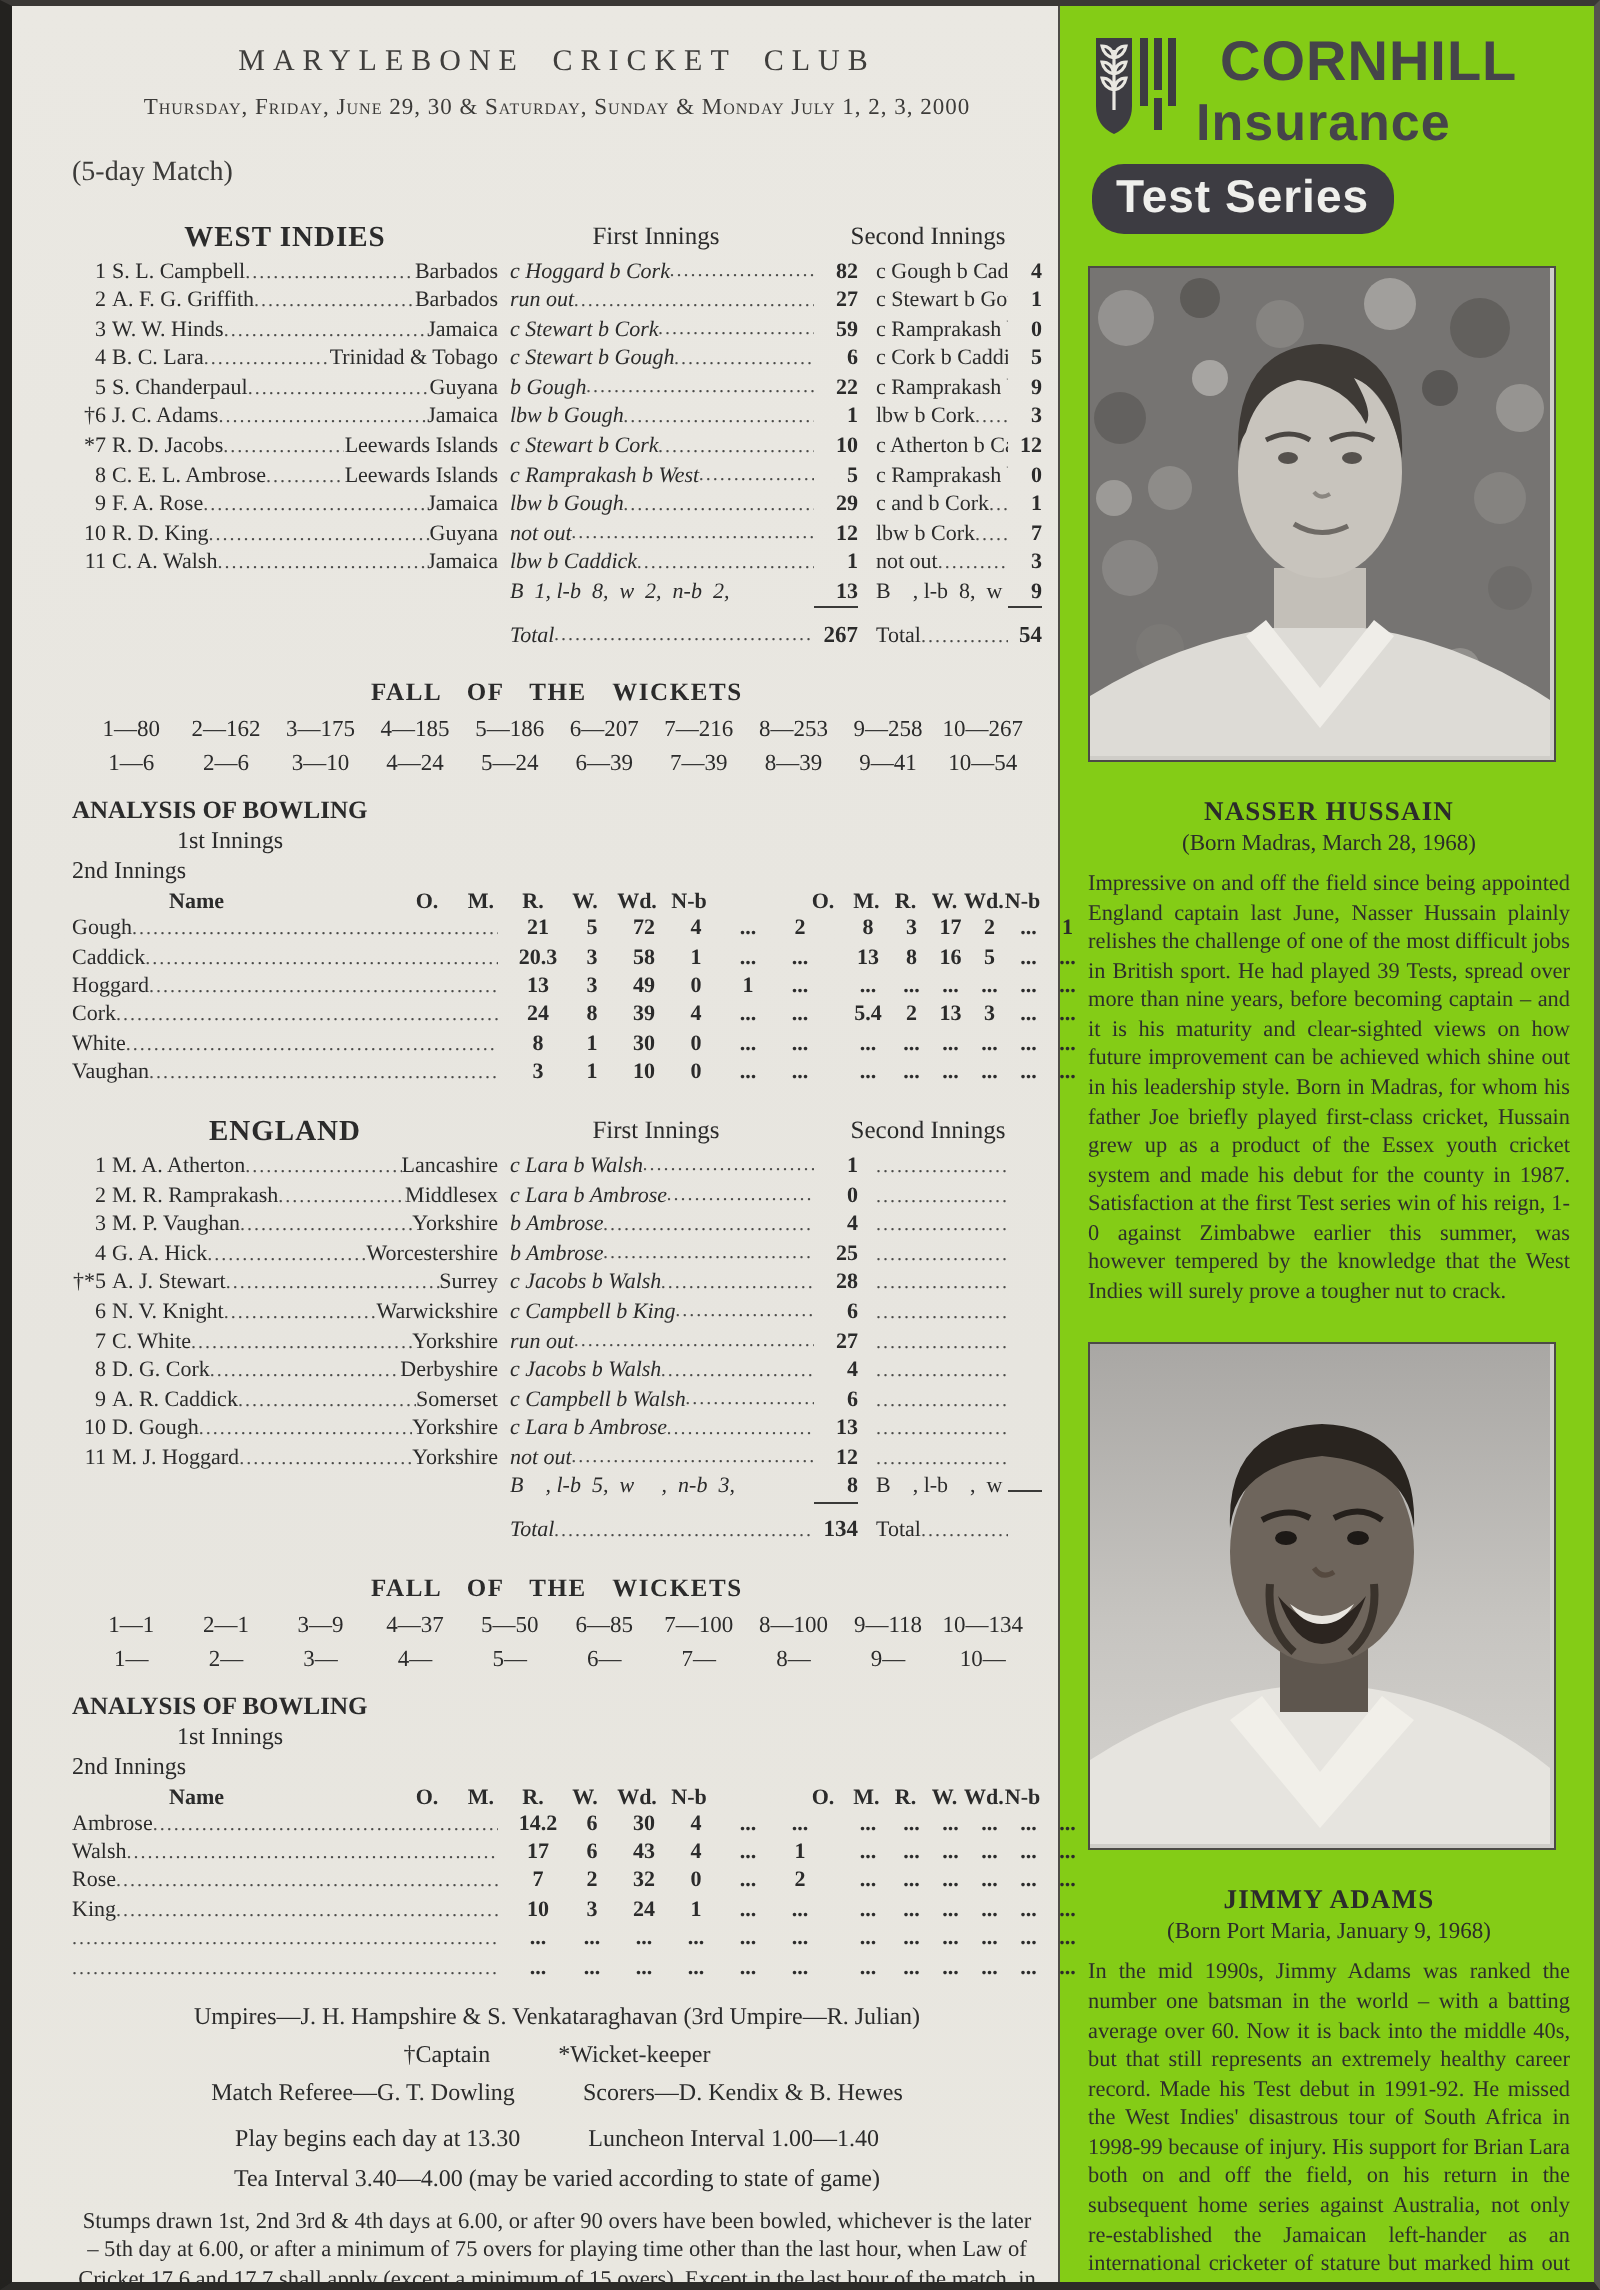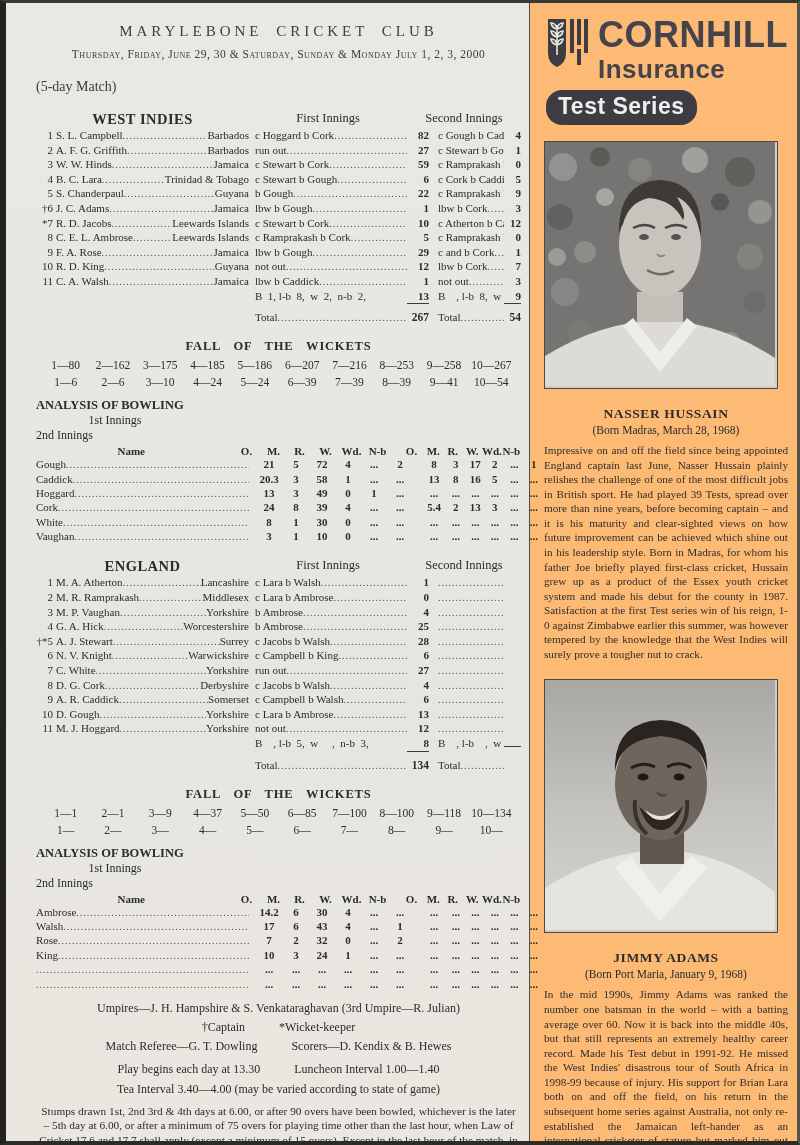--- a/index.html
+++ b/index.html
@@ -1,18 +1,18 @@
 <!DOCTYPE html>
 <html><head>
 <meta charset="utf-8">
 <style>
   html,body{margin:0;padding:0;background:#161614;}
   .page{
     position:relative; width:800px; height:1145px; margin:0 auto;
-    background:#fdba74; box-sizing:border-box;
+    background:#84cc16; box-sizing:border-box;
     border-left:6px solid #23221f; border-top:3px solid #3a3835;
     border-right:3px solid #55534e; border-bottom:4px solid #2c2b28;
     font-family:"Liberation Serif", serif; color:#2b2b2b; overflow:hidden;
     display:flex;
   }
   
   .score-panel{
     width:524px; box-sizing:border-box; padding:12px 8px 0 30px;
     border-right:1px solid #4e4c48; background:linear-gradient(180deg,#eae8e2 0%,#e7e5df 60%,#e9e7e0 100%);
   }
@@ -23,21 +23,21 @@
   .match-type{ text-align:left; font-size:14px; margin-top:19px; color:#3c3b39;}
 
   .inn-head{ display:flex; font-weight:bold; margin-top:16px; font-size:13px;}
   .inn-head .team{ width:213px; text-align:center; font-size:14.5px; letter-spacing:.5px;}
   .inn-head .fi{ width:158px; text-align:center; font-weight:normal; font-size:12.5px;}
   .inn-head .si{ flex:1; text-align:center; font-weight:normal; font-size:12.5px;}
 
   .bat-row,.extras-row,.total-row{ display:flex; align-items:baseline; font-size:11px; line-height:14.6px; height:14.6px;}
   .b-no{ width:17px; text-align:right; padding-right:3px; flex:none;}
   .b-player{ width:193px; display:flex; align-items:baseline; overflow:hidden; flex:none;}
-  .b-i1{ width:152px; display:flex; align-items:flex-start; overflow:hidden; margin-left:6px; flex:none;}
+  .b-i1{ width:152px; display:flex; align-items:center; overflow:hidden; margin-left:6px; flex:none;font-style:italic;}
   .b-r1{ width:22px; text-align:right; font-weight:bold; flex:none; font-size:11px;}
   .b-i2{ flex:1; display:flex; align-items:baseline; overflow:hidden; margin-left:9px;}
   .b-r2{ width:17px; text-align:right; font-weight:bold; flex:none;}
   .leader{ flex:1; overflow:hidden; white-space:nowrap; min-width:6px; color:#4a4a48;}
   .leader::before{ content:"...................................................................................................."; letter-spacing:1px; font-size:10px;}
   .county{ flex:none; text-align:right;}
   .dis{ flex:none; white-space:pre;}
   .x-text{ white-space:pre; flex:none;}
   .x-fill{ flex:1;}
   .x-sum{ border-bottom:1.3px solid #3a3a38;}
@@ -45,41 +45,41 @@
   .total-lbl{ flex:none;}
 
   .fow-title{ text-align:center; font-weight:bold; font-size:12.5px; word-spacing:9px; letter-spacing:.8px; margin-top:12px;}
   .fow-row{ display:flex; font-size:11.5px; margin-top:5px; padding:0 6px;}
   .fow-cell{ flex:1; text-align:center; white-space:nowrap;}
 
   .bowl-head1{ display:flex; margin-top:10px; font-size:12px; align-items:baseline;flex-direction:column;}
   .bowl-head1 .an{ width:213px; font-weight:bold; font-size:12.5px;}
   .bowl-head1 .i1{ width:158px; text-align:center;}
   .bowl-head1 .i2{ flex:1; text-align:center;}
-  .bowl-head2{ display:flex; font-size:11px; font-weight:bold; margin-top:2px;}
+  .bowl-head2{ display:flex; font-size:11px; font-weight:bold; margin-top:2px;gap:33px;}
   .bw-namehead{ width:213px; text-align:center;}
   .bw-grp1{ width:158px; display:flex; margin-left:6px; flex:none;}
   .bw-grp2{ flex:1; display:flex; margin-left:9px;}
   .bw-c1{ width:26px; text-align:center; flex:none;}
   .bw-c1.o{ width:28px;}
   .bw-c2{ width:19.5px; text-align:center; flex:none;}
   .bw-c2.o{ width:24px;}
   .bowl-row{ display:flex; font-size:11px; line-height:14.4px; height:14.4px; align-items:baseline;}
   .bw-name{ width:213px; display:flex; align-items:baseline; overflow:hidden; flex:none;}
   .bw-num{ font-weight:bold;}
 
   .foot{ text-align:center; font-size:12px; margin-top:10px;}
   .foot-flex{ display:flex; justify-content:center; gap:34px; font-size:12px; margin-top:4px;}
   .stumps{ font-size:11.3px; text-align:center; line-height:1.28; margin-top:7px; padding:0 2px;}
 
   
   .right-panel{ flex:1; box-sizing:border-box; padding:14px 12px 0 14px;}
   .sponsor{ display:flex; align-items:flex-start; gap:8px; padding-left:2px;}
   .sponsor-text{ font-family:"Liberation Sans", sans-serif; font-weight:bold; color:#45444a; line-height:1;}
-  .sp-name{ font-size:36px; letter-spacing:.5px;}
+  .sp-name{ font-size:28px; letter-spacing:.5px;margin-left:12px;}
   .sp-line2{ font-size:26px; margin-top:3px; letter-spacing:.5px;}
   .banner{ font-family:"Liberation Sans", sans-serif; background:#3d3c42; color:#efefec; font-weight:bold; font-size:23px;
     padding:3px 12px 5px 12px; margin:8px 0 0 2px; display:inline-block; letter-spacing:.5px;border-radius:16px;}
   .photo-box{ border:1px solid #4c4a46; margin-top:16px; width:232px; height:246px; background:#cfcdc8;}
   .photo-box.adams{ margin-top:18px; height:252px;}
   .bio-name{ text-align:center; font-weight:bold; font-size:13.5px; letter-spacing:.6px; margin-top:17px;}
   .bio-born{ text-align:center; font-size:11.5px; margin-top:2px;}
   .bio-text{ font-size:11.2px; text-align:justify; line-height:1.3; margin-top:7px; color:#2e2e2c;}
 </style>
 </head>
@@ -219,21 +219,21 @@
           <span class="b-r2">12</span>
         </div>
         <div class="bat-row">
           <span class="b-no">8</span>
           <div class="b-player">
             <span class="dis">C. E. L. Ambrose</span>
             <span class="leader"></span>
             <span class="county">Leewards Islands</span>
           </div>
           <div class="b-i1">
-            <span class="dis">c Ramprakash b Cork</span>
+            <span class="dis">c Ramprakash b West</span>
             <span class="leader"></span>
           </div>
           <span class="b-r1">5</span>
           <div class="b-i2">
             <span class="dis">c Ramprakash b Caddick</span>
           </div>
           <span class="b-r2">0</span>
         </div>
         <div class="bat-row">
           <span class="b-no">9</span>

